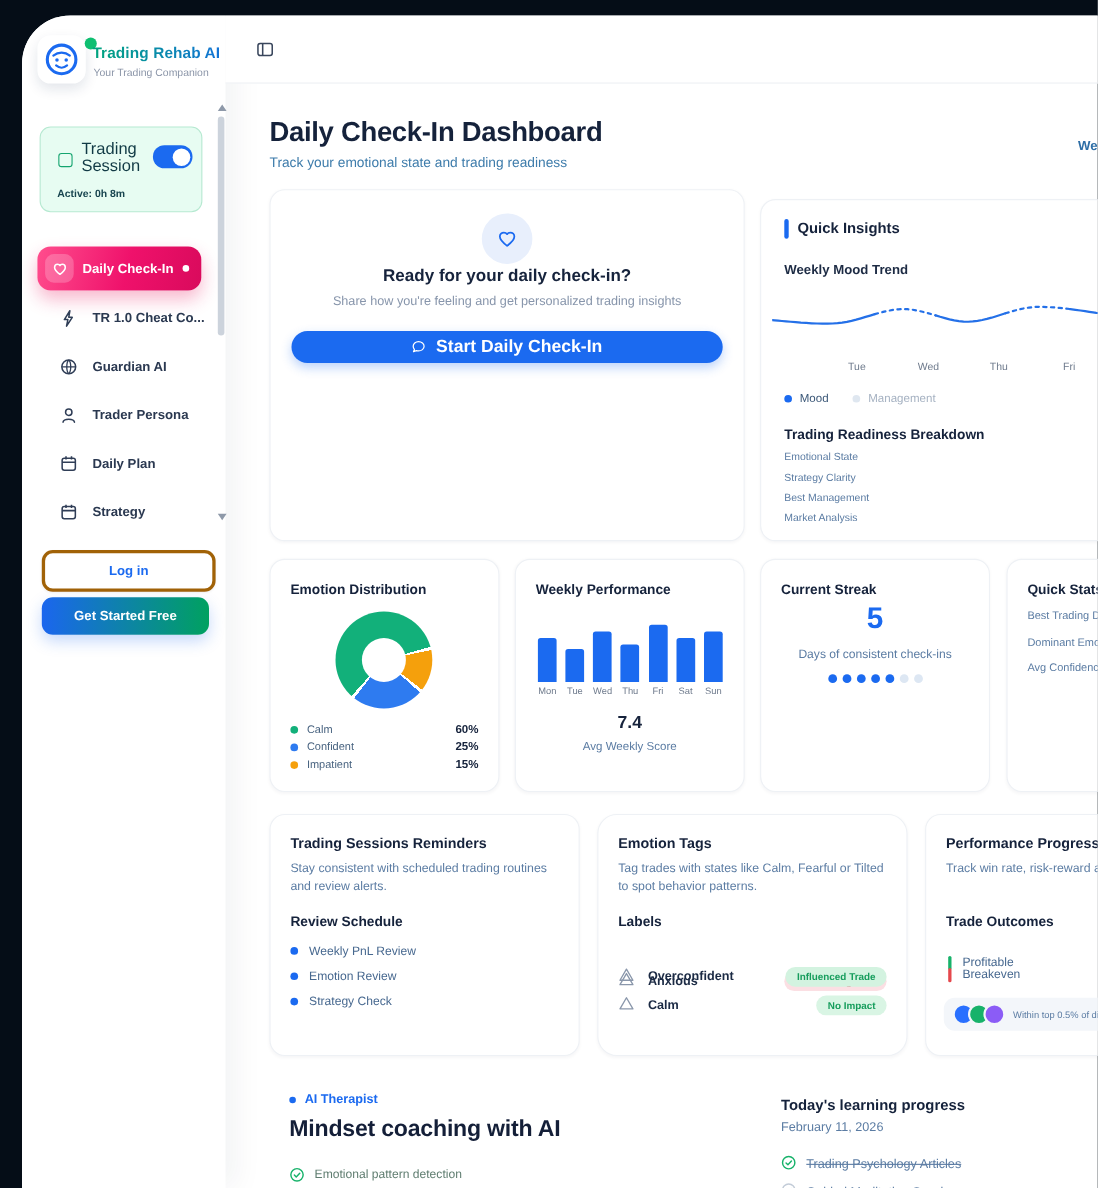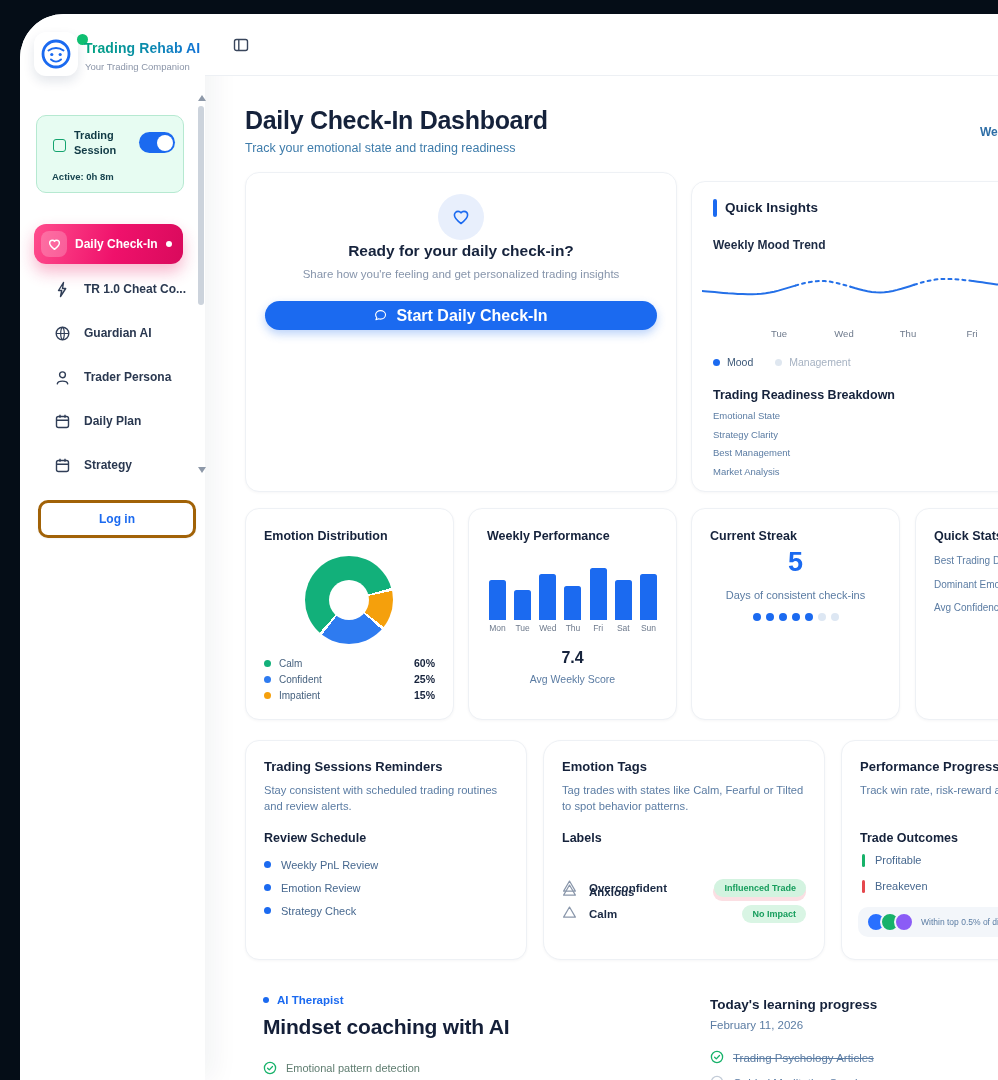--- a/index.html
+++ b/index.html
@@ -16,21 +16,21 @@
   .brand-dot{left:57px;top:20px;width:11px;height:11px;border-radius:50%;background:#0fbf71;}
   .brand-name{left:64px;top:26px;font-size:14px;font-weight:700;letter-spacing:.1px;
         background:linear-gradient(90deg,#00a57c,#1273d6);-webkit-background-clip:text;background-clip:text;color:transparent;}
   .brand-tag{left:65px;top:47px;font-size:9.5px;color:#8b95a8;}
   .sb-arrow{width:0;height:0;border-left:4px solid transparent;border-right:4px solid transparent;}
   .sb-up{left:178px;top:81px;border-bottom:6px solid #8e99a9;}
   .sb-down{left:178px;top:453px;border-top:6px solid #8e99a9;}
   .sb-thumb{left:178px;top:92px;width:6px;height:199px;background:#ccd3dc;border-radius:3px;}
   .session-card{left:16px;top:101px;width:146px;height:76px;background:#e7fcf2;border:1px solid #b6e9d1;border-radius:10px;}
   .sq-icon{left:16px;top:23px;width:11px;height:11px;border:1.6px solid #14a46f;border-radius:3px;}
-  .s-title{left:37px;top:12px;width:62px;font-size:11px;font-weight:700;color:#113a45;line-height:15px;}
+  .s-title{left:37px;top:12px;width:62px;font-size:15px;font-weight:400;color:#113a45;line-height:15px;}
   .toggle{left:102px;top:16px;width:36px;height:21px;background:#1b6af0;border-radius:11px;}
   .knob{position:absolute;right:2.5px;top:2.5px;width:16px;height:16px;border-radius:50%;background:#fff;}
   .s-status{left:15px;top:55px;font-size:9.5px;font-weight:600;color:#17444f;}
   .active-pill{left:14px;top:210px;width:149px;height:40px;border-radius:12px;
       background:linear-gradient(105deg,#ff4d8d,#ef116b 55%,#d90a5c);
       box-shadow:0 8px 16px rgba(233,30,99,.32);display:flex;align-items:center;}
   .ap-icon{margin-left:7px;width:26px;height:26px;border-radius:8px;background:rgba(255,255,255,.22);
       display:flex;align-items:center;justify-content:center;}
   .ap-label{margin-left:8px;font-size:12px;font-weight:700;color:#fff;}
   .ap-dot{position:absolute;right:11px;top:17px;width:6px;height:6px;border-radius:50%;background:#fff;}
@@ -193,20 +193,21 @@
         <div class="nav-item" style="top: 431px;">
           <span class="nav-icon"><svg width="17" height="17" viewBox="0 0 17 17">
               <rect x="2.5" y="3.5" width="12" height="11" rx="2" stroke="#303e57" stroke-width="1.4" fill="none"></rect>
               <path d="M2.5 7.2h12M6 1.8v3M11 1.8v3" stroke="#303e57" stroke-width="1.4"></path>
             </svg></span>
           <span class="nav-label">Strategy</span>
         </div>
       </div>
 
     <div class="abs btn-login">Log in</div>
+    <div class="abs btn-cta">Get Started Free</div>
   </div>
 
   <div class="main">
     <div class="topbar">
       <span class="abs panel-icon">
         <svg width="16" height="16" viewBox="0 0 16 16" fill="none">
           <rect x="1.5" y="2.5" width="13" height="11" rx="2" stroke="#39465c" stroke-width="1.4"></rect>
           <line x1="5.8" y1="2.5" x2="5.8" y2="13.5" stroke="#39465c" stroke-width="1.4"></line>
         </svg>
       </span>
@@ -398,21 +399,21 @@
             <span class="et-pill" style="background: rgb(217, 245, 228); color: rgb(22, 157, 92);">No Impact</span>
           </div>
         </div>
     </div>
 
     <div class="card r3" id="pp" style="left:636px;width:240px;">
       <div class="abs r-title">Performance Progress</div>
       <div class="abs r-desc">Track win rate, risk-reward and glance.</div>
       <div class="abs r-sub">Trade Outcomes</div>
       <div id="pp-rows">
-          <div class="pp-row" style="top: 112px;">
+          <div class="pp-row" style="top: 127px;">
             <span class="pp-bar" style="background: rgb(23, 178, 106);"></span>
             <span>Profitable</span>
           </div>
           <div class="pp-row" style="top: 138px;">
             <span class="pp-bar" style="background: rgb(229, 72, 77);"></span>
             <span>Breakeven</span>
           </div>
         </div>
       <div class="abs pp-foot">
         <span id="pp-avatars" style="display:flex;">

